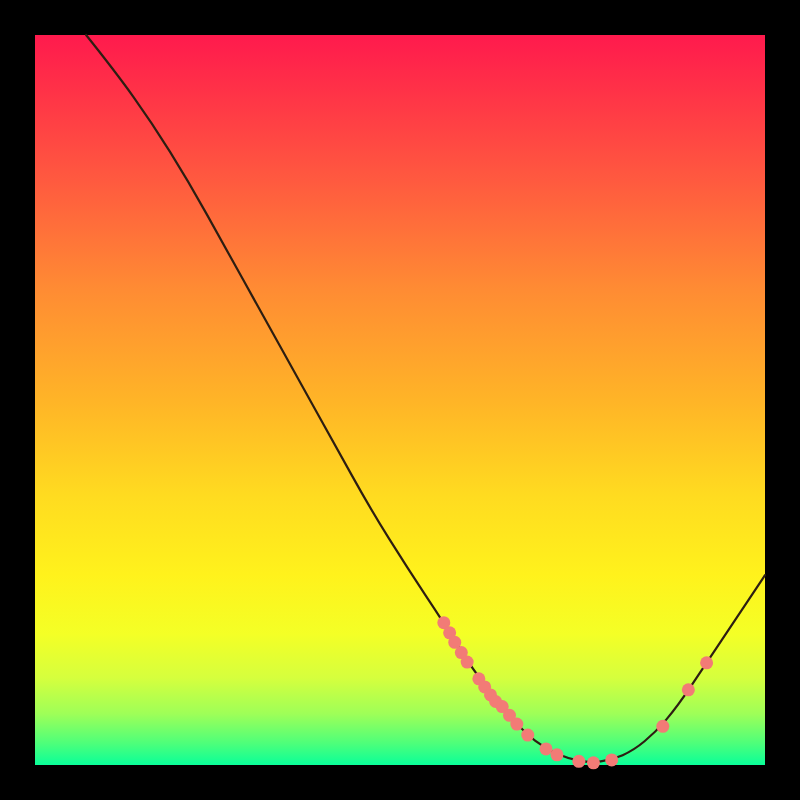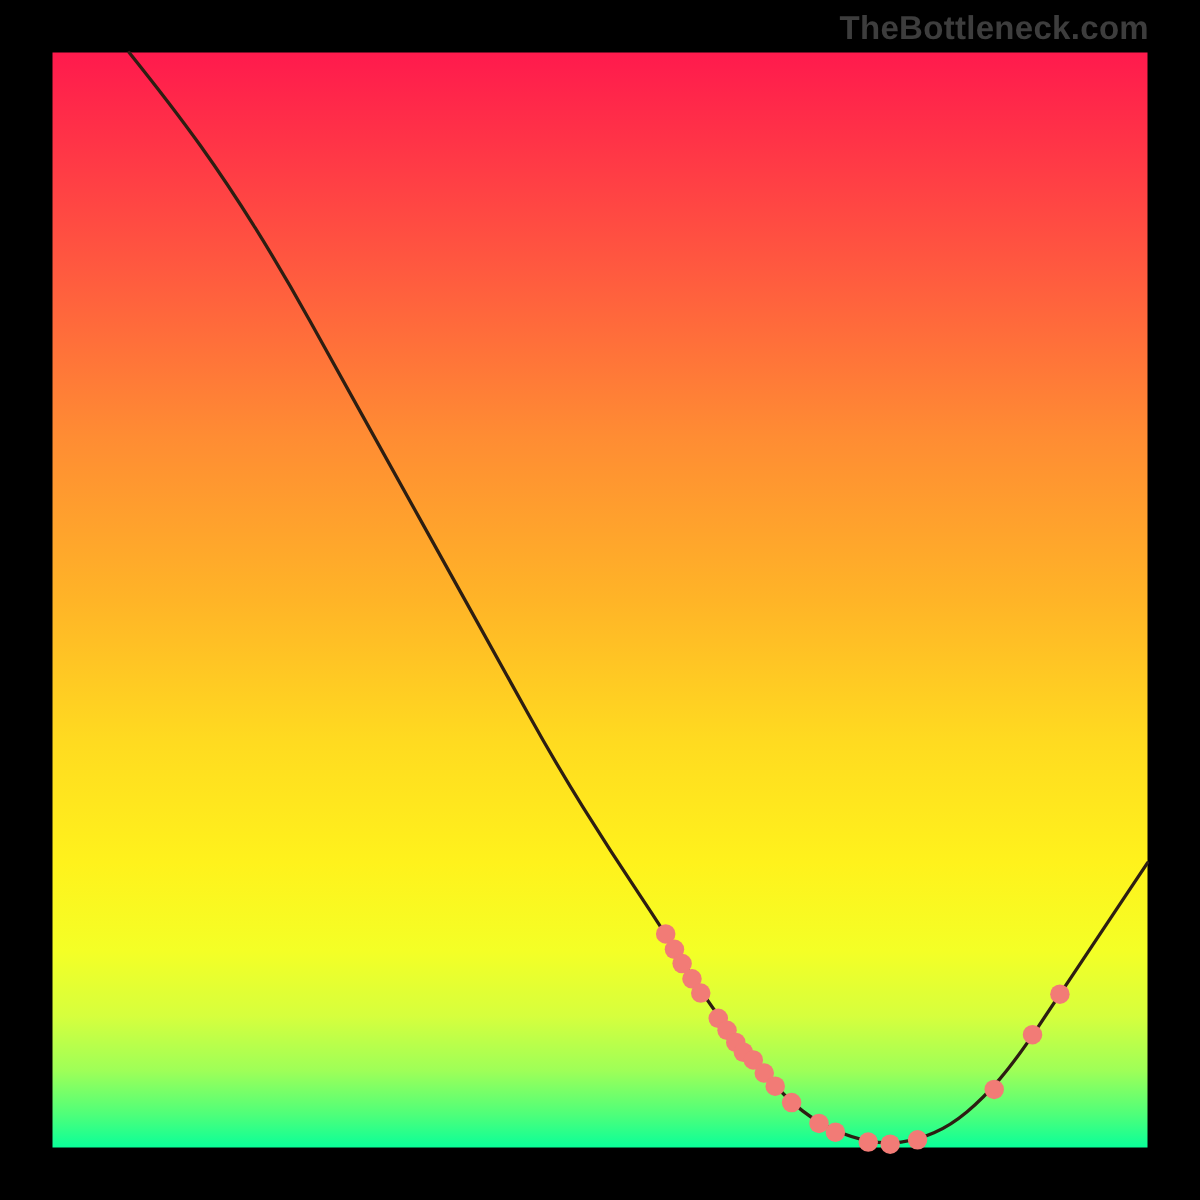--- a/index.html
+++ b/index.html
@@ -55,21 +55,20 @@
     font-size: 22px;
     font-weight: 600;
     letter-spacing: 0.2px;
     user-select: none;
   }
 </style>
 </head>
 <body>
 
 <div class="stage">
-  <div class="watermark">TheBottleneck.com</div>
 
   <div class="plot">
     <svg viewBox="0 0 730 730" preserveAspectRatio="none">
       <path id="curve-path" fill="none" stroke-width="2.2" stroke-linejoin="round" stroke-linecap="round" d="M 51.1 0 Q 80.3 36.5 98.55 62.05000000000001 Q 116.8 87.60000000000002 135.04999999999998 116.80000000000001 Q 153.29999999999998 146 171.55 178.85000000000002 Q 189.8 211.70000000000005 208.05 244.55 Q 226.3 277.4 244.55 310.25 Q 262.8 343.09999999999997 281.04999999999995 375.95 Q 299.29999999999995 408.8 317.54999999999995 441.65 Q 335.8 474.5 354.05 503.7 Q 372.3 532.9 390.55 560.275 Q 408.8 587.65 423.4 611.375 Q 438 635.1 452.6 653.35 Q 467.2 671.6 478.15 684.375 Q 489.1 697.15 500.04999999999995 705.5450000000001 Q 510.99999999999994 713.94 521.9499999999999 718.685 Q 532.9 723.43 543.8499999999999 725.6199999999999 Q 554.8 727.81 565.75 726.3499999999999 Q 576.7 724.89 587.65 720.145 Q 598.5999999999999 715.4 609.55 706.275 Q 620.5 697.15 631.45 684.375 Q 642.4 671.6 657 649.7 Q 671.6 627.8 686.2 605.9 Q 700.8 584 715.4 562.1 T 730 540.2" stroke="#2d1e12"></path>
       <g id="markers-group">
           <circle cx="408.8" cy="587.65" r="6.5" fill="#f27b76" stroke="#d25c57" stroke-width="0"></circle>
           <circle cx="414.64" cy="597.87" r="6.5" fill="#f27b76" stroke="#d25c57" stroke-width="0"></circle>
           <circle cx="419.74999999999994" cy="607.36" r="6.5" fill="#f27b76" stroke="#d25c57" stroke-width="0"></circle>
           <circle cx="426.32" cy="617.58" r="6.5" fill="#f27b76" stroke="#d25c57" stroke-width="0"></circle>
           <circle cx="432.1600000000001" cy="627.07" r="6.5" fill="#f27b76" stroke="#d25c57" stroke-width="0"></circle>

